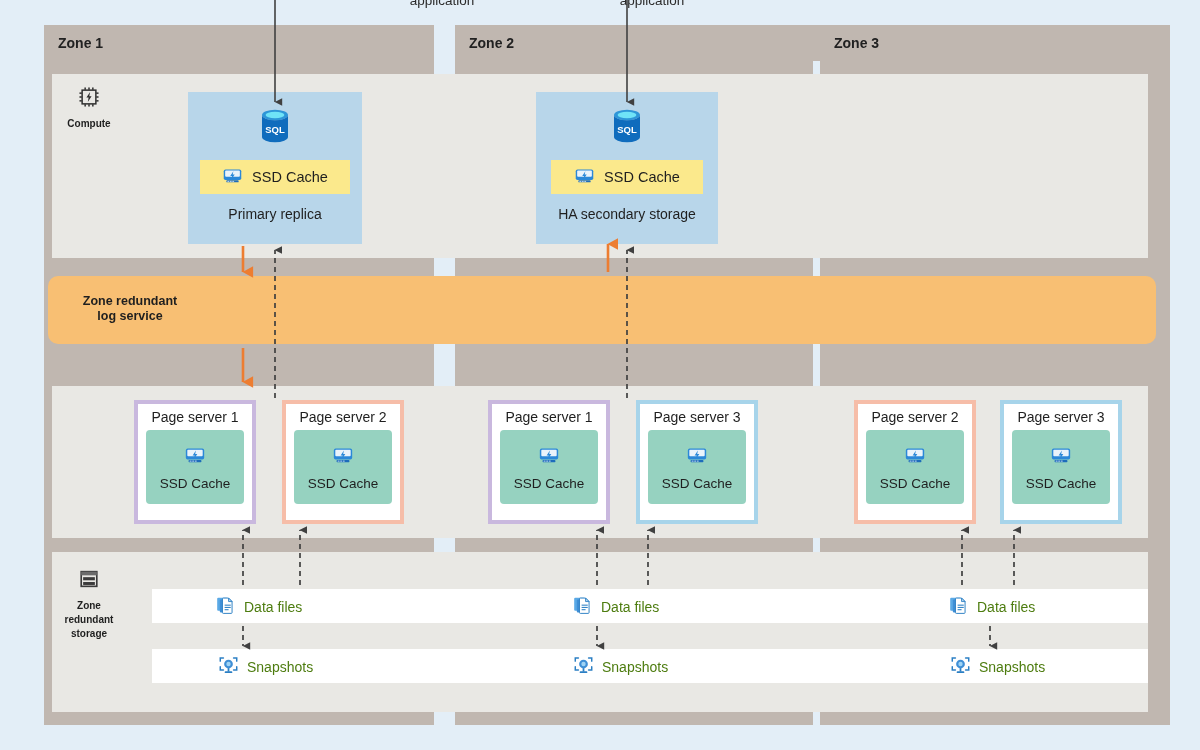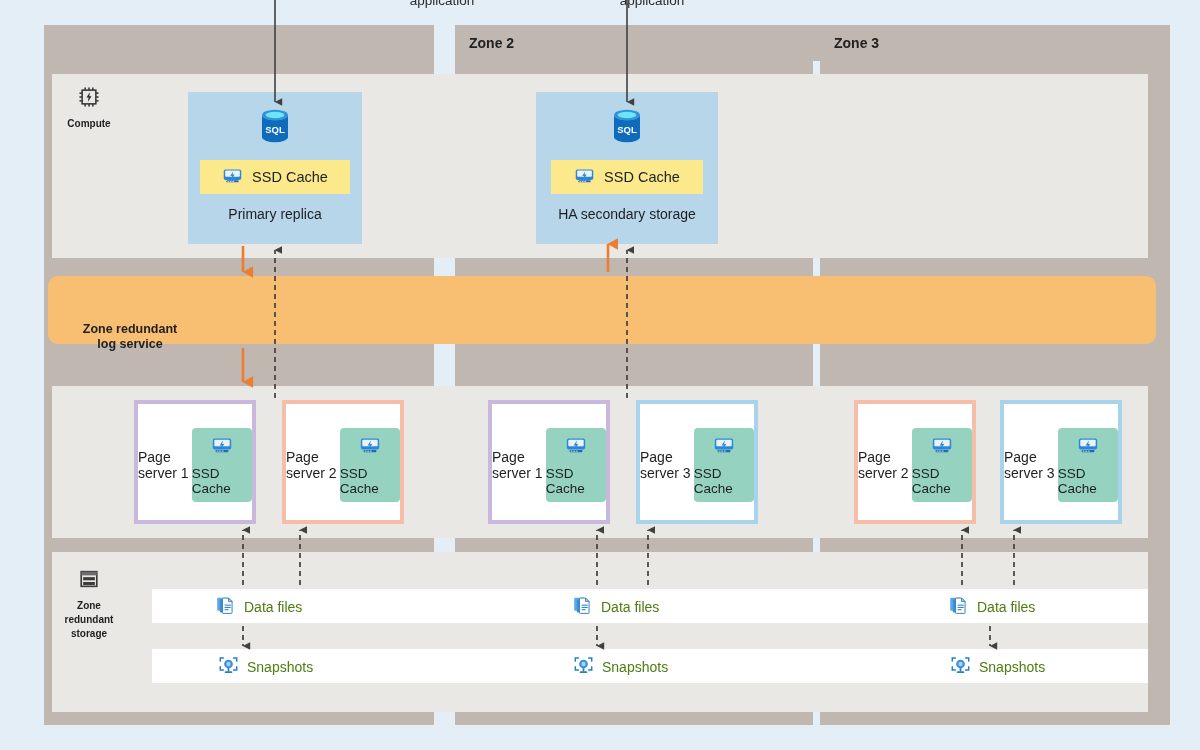--- a/index.html
+++ b/index.html
@@ -79,42 +79,42 @@
     font-size:14.5px;color:#1f1f1f;
     box-sizing:border-box;
   }
 
   
   .ps{
     position:absolute;
     background:#ffffff;
     border:4px solid #c9b8de;
     box-sizing:border-box;
-    display:flex;align-items:center;
+    display:flex;flex-direction:column;align-items:center;
   }
   .ps .psname{font-size:14px;color:#1f1f1f;margin-top:5px;}
   .ssd-green{
     background:#96d2c0;
     border-radius:4px;
     display:flex;flex-direction:column;align-items:center;justify-content:center;
     font-size:13.5px;color:#1f1f1f;
     box-sizing:border-box;
   }
 
   
   .logband{
     position:absolute;
     background:#f8bf73;
     border-radius:10px;
     box-sizing:border-box;
   }
   .logband .txt{
     position:absolute;left:22px;top:18px;
     font-size:12.5px;font-weight:bold;color:#1f1f1f;
-    line-height:15px;text-align:center;width:120px;margin-top:28px;
+    line-height:15px;text-align:center;width:120px;
   }
 
   
   .strow{
     position:absolute;
     background:#ffffff;
     box-sizing:border-box;
   }
   .stitem{
     position:absolute;
@@ -132,20 +132,23 @@
 
   <div class="caption" style="left:372px;top:-22px;width:140px;">Read-write
 application</div>
   <div class="caption" style="left:582px;top:-22px;width:140px;">Read-only
 application</div>
 
   <div class="zone-body abs" style="left:44px;top:25px;width:390px;height:700px;"></div>
   <div class="zone-body abs" style="left:455px;top:25px;width:358px;height:700px;"></div>
   <div class="zone-body abs" style="left:820px;top:25px;width:350px;height:700px;"></div>
 
+  <div class="zone-head" style="left:44px;top:25px;width:390px;height:36px;">
+    <span>Zone 1</span>
+  </div>
   <div class="zone-head" style="left:455px;top:25px;width:400px;height:36px;">
     <span>Zone 2</span>
   </div>
   <div class="zone-head" style="left:820px;top:25px;width:350px;height:36px;">
     <span>Zone 3</span>
   </div>
 
   <div class="panel" style="left:52px;top:74px;width:1096px;height:184px;"></div>
 
   <div class="rowlabel" style="left:46px;top:86px;">

